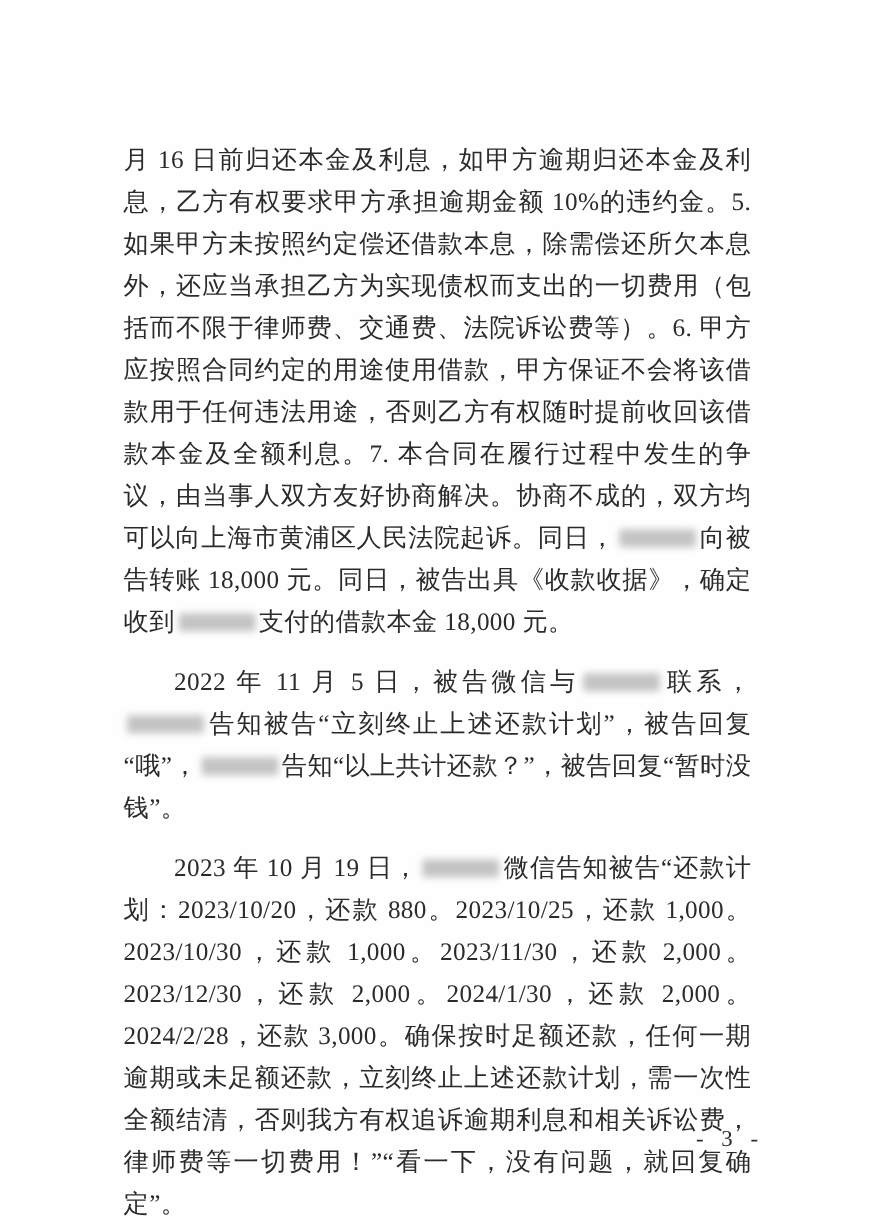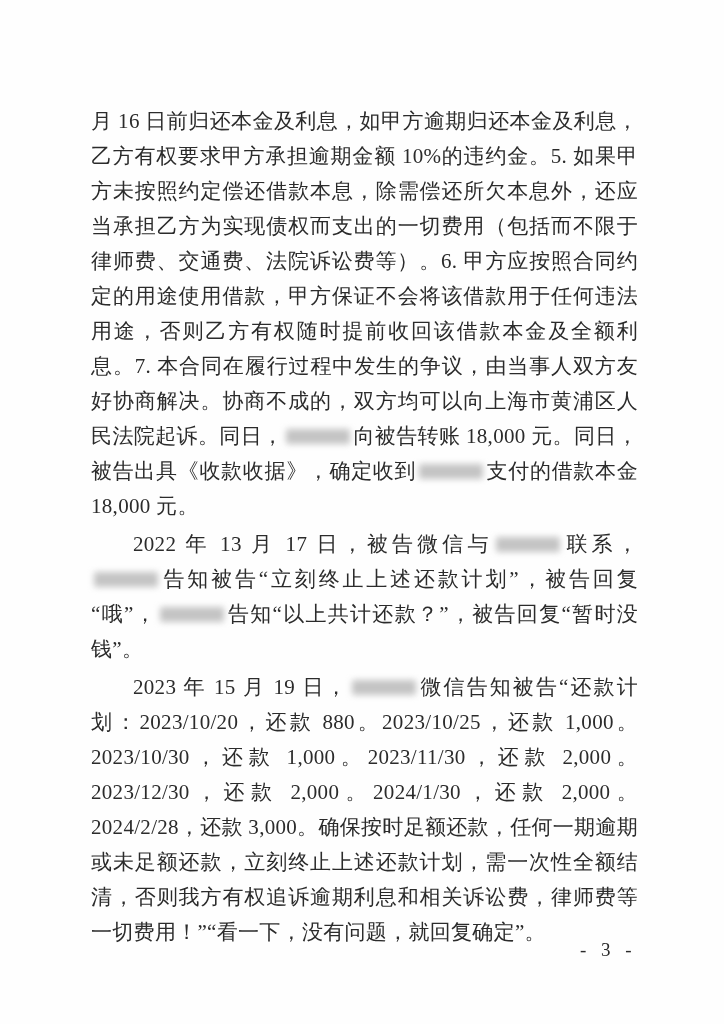--- a/index.html
+++ b/index.html
@@ -24,21 +24,21 @@
     left: 88px;
     top: 101px;
     width: 553px;
     font-size: 21px;
     line-height: 35px;
     text-align: justify;
     color: var(--text-color, #2b2b2b);
     letter-spacing: 0.3px;
   }
   .para {
-    margin: 3px;
+    margin: 15px;
     padding: 0;
   }
   .para.indent {
     text-indent: 2em;
   }
   .redacted {
     display: inline-block;
     width: 64px;
     height: 15px;
     border-radius: 2px;
@@ -56,17 +56,17 @@
     color: var(--text-color, #2b2b2b);
     white-space: nowrap;
   }
 </style>
 </head>
 <body>
 
 <div class="page">
   <div class="doc-body">
       <p class="para"><span>月 16 日前归还本金及利息，如甲方逾期归还本金及利息，乙方有权要求甲方承担逾期金额 10%的违约金。5. 如果甲方未按照约定偿还借款本息，除需偿还所欠本息外，还应当承担乙方为实现债权而支出的一切费用（包括而不限于律师费、交通费、法院诉讼费等）。6. 甲方应按照合同约定的用途使用借款，甲方保证不会将该借款用于任何违法用途，否则乙方有权随时提前收回该借款本金及全额利息。7. 本合同在履行过程中发生的争议，由当事人双方友好协商解决。协商不成的，双方均可以向上海市黄浦区人民法院起诉。同日，</span><span class="redacted"></span><span>向被告转账 18,000 元。同日，被告出具《收款收据》，确定收到</span><span class="redacted"></span><span>支付的借款本金 18,000 元。</span></p>
-      <p class="para indent"><span>2022 年 13 月 17 日，被告微信与</span><span class="redacted"></span><span>联系，</span><span class="redacted"></span><span>告知被告“立刻终止上述还款计划”，被告回复“哦”，</span><span class="redacted"></span><span>告知“以上共计还款？”，被告回复“暂时没钱”。</span></p>
-      <p class="para indent"><span>2023 年 15 月 19 日，</span><span class="redacted"></span><span>微信告知被告“还款计划：2023/10/20，还款 880。2023/10/25，还款 1,000。2023/10/30，还款 1,000。2023/11/30，还款 2,000。2023/12/30，还款 2,000。2024/1/30，还款 2,000。2024/2/28，还款 3,000。确保按时足额还款，任何一期逾期或未足额还款，立刻终止上述还款计划，需一次性全额结清，否则我方有权追诉逾期利息和相关诉讼费，律师费等一切费用！”“看一下，没有问题，就回复确定”。</span></p>
+      <p class="para indent"><span>2022 年 11 月 5 日，被告微信与</span><span class="redacted"></span><span>联系，</span><span class="redacted"></span><span>告知被告“立刻终止上述还款计划”，被告回复“哦”，</span><span class="redacted"></span><span>告知“以上共计还款？”，被告回复“暂时没钱”。</span></p>
+      <p class="para indent"><span>2023 年 10 月 19 日，</span><span class="redacted"></span><span>微信告知被告“还款计划：2023/10/20，还款 880。2023/10/25，还款 1,000。2023/10/30，还款 1,000。2023/11/30，还款 2,000。2023/12/30，还款 2,000。2024/1/30，还款 2,000。2024/2/28，还款 3,000。确保按时足额还款，任何一期逾期或未足额还款，立刻终止上述还款计划，需一次性全额结清，否则我方有权追诉逾期利息和相关诉讼费，律师费等一切费用！”“看一下，没有问题，就回复确定”。</span></p>
     </div>
   <div class="page-number">- 3 -</div>
 </div>
 
 </body></html>

